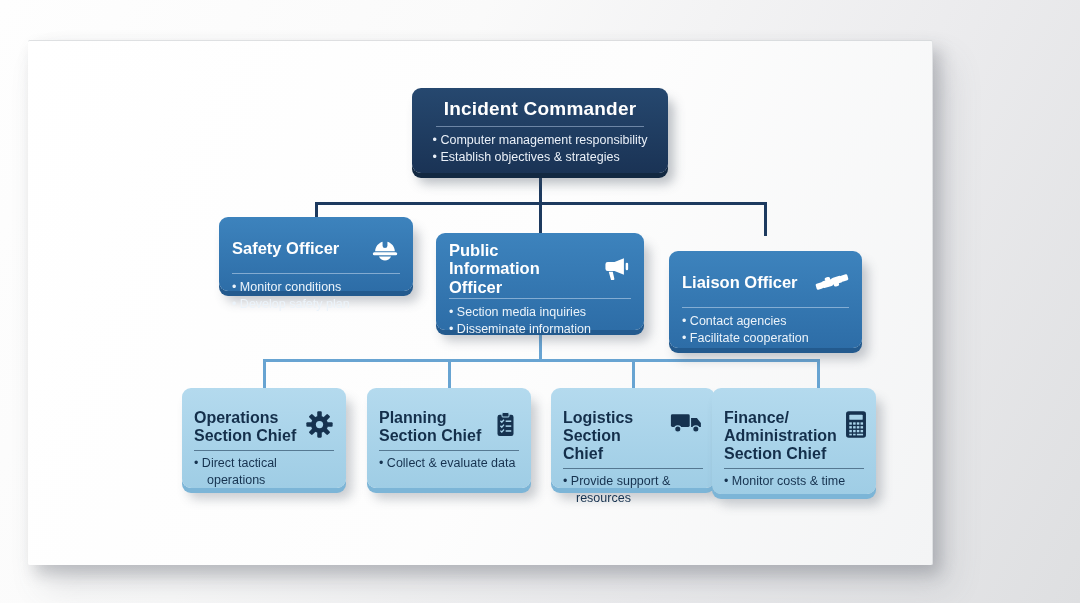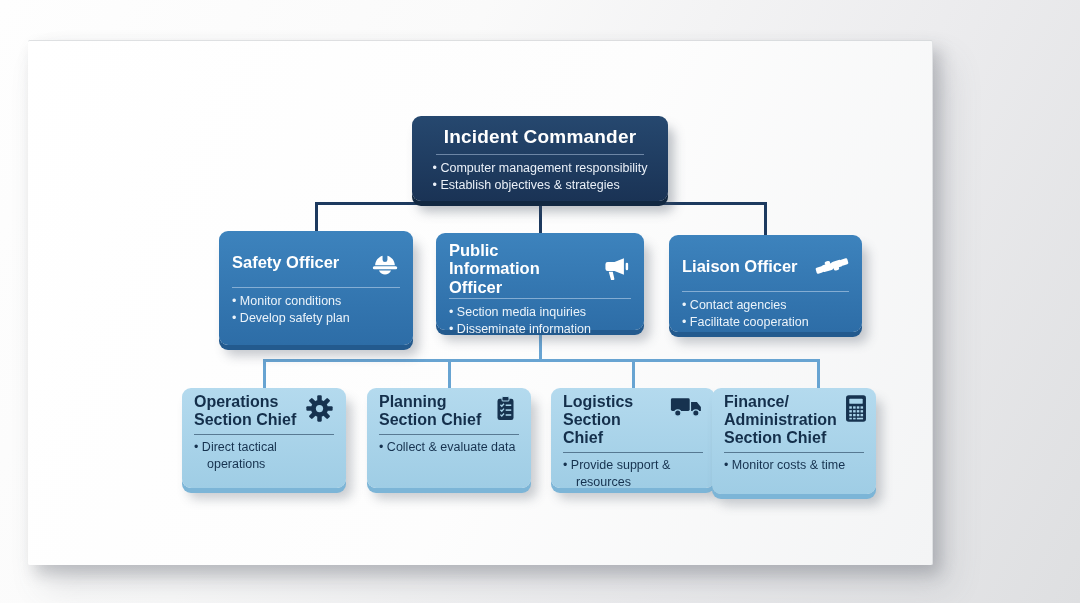--- a/index.html
+++ b/index.html
@@ -15,36 +15,35 @@
     border-right:1px solid rgba(185,188,192,.45);
     box-shadow:7px 9px 16px rgba(95,100,110,.32),16px 22px 34px rgba(95,100,110,.16);
   }
   .conn{position:absolute;background:#1d3a5f;}
   .conn.light{background:#68a4d2;}
   .node{position:absolute;border-radius:9px;box-sizing:border-box;}
   .l1{
     background:linear-gradient(180deg,#26486f,#1a3355);color:#fff;text-align:center;
     padding:10px 16px 0;
     box-shadow:0 5px 0 #122841,6px 11px 11px rgba(70,80,95,.35);
-    margin-top:28px;
   }
   .l1 .title{font-size:19px;font-weight:bold;letter-spacing:.2px;}
   .l1 .divider{margin:6px auto 5px;width:93%;height:1px;background:rgba(185,205,232,.5);}
   .l1 .bullets{display:inline-block;text-align:left;}
   .l2{
     background:linear-gradient(180deg,#3d83bd,#2d6da7);color:#fff;
     padding:8px 13px 0;
     box-shadow:0 5px 0 #235a8e,6px 11px 11px rgba(70,80,95,.30);
   }
   .l2 .titlerow{min-height:46px;display:flex;align-items:center;}
   .l2 .title{font-size:16.5px;font-weight:bold;line-height:1.12;flex:1;}
   .l2 .divider{margin:2px 0 5px;height:1px;background:rgba(198,219,240,.55);}
   .l3{
     background:linear-gradient(180deg,#b4daee,#9fcde5);color:#16324f;
-    padding:5px 12px 0;
+    padding:21px 12px 0;
     box-shadow:0 5px 0 #7cb5d7,6px 11px 11px rgba(70,80,95,.28);
   }
   .l3 .titlerow{display:flex;align-items:flex-start;}
   .l3 .title{font-size:16px;font-weight:bold;line-height:1.13;flex:1;color:#142f4b;}
   .l3 .divider{margin:5px 0 4px;height:1px;background:rgba(20,47,75,.55);}
   .title span{display:block;}
   .bullet{font-size:12.5px;line-height:1.36;padding-left:13px;text-indent:-13px;}
   .bullet::before{content:"•\00a0 ";}
   .l1 .bullet{color:#eaf0f8;}
   .l2 .bullet{color:#ebf3fa;}
@@ -76,21 +75,21 @@
     <div class="title">
         <span>Incident Commander</span>
       </div>
     <div class="divider"></div>
     <div class="bullets">
       <div class="bullet">Computer management responsibility</div>
       <div class="bullet">Establish objectives &amp; strategies</div>
     </div>
   </div>
 
-  <div class="node l2" style="left:219px;top:231px;width:194px;height:114px">
+  <div class="node l2" style="left:219px;top:217px;width:194px;height:74px">
     <div class="titlerow">
       <div class="title">
           <span>Safety Officer</span>
         </div>
       <span class="icon">
         <svg width="30" height="30" viewBox="0 0 32 32">
           <path fill="#fff" d="M5.5 19.5c0-4.9 3.3-9 7.9-10.3v4.3a2.6 2.6 0 0 0 5.2 0V9.2c4.6 1.3 7.9 5.4 7.9 10.3z"></path>
           <rect x="3" y="20.6" width="26" height="3.2" rx="1.6" fill="#fff"></rect>
           <path fill="#fff" d="M9.5 25h13c-1.3 2.6-3.9 4.3-6.5 4.3S10.8 27.6 9.5 25z"></path>
         </svg>
@@ -117,21 +116,21 @@
         </svg>
       </span>
     </div>
     <div class="divider"></div>
     <div class="bullets">
       <div class="bullet">Section media inquiries</div>
       <div class="bullet">Disseminate information</div>
     </div>
   </div>
 
-  <div class="node l2" style="left:669px;top:235px;width:193px;height:97px">
+  <div class="node l2" style="left:669px;top:251px;width:193px;height:97px">
     <div class="titlerow">
       <div class="title">
           <span>Liaison Officer</span>
         </div>
       <span class="icon">
         <svg width="34" height="26" viewBox="0 0 40 28">
           <g fill="#fff" transform="rotate(-16 20 14)">
             <rect x="0.5" y="11" width="8" height="7.2" rx="1.6"></rect>
             <rect x="31.5" y="9.8" width="8" height="7.2" rx="1.6"></rect>
             <rect x="6.5" y="10.2" width="15" height="8.2" rx="4.1"></rect>

